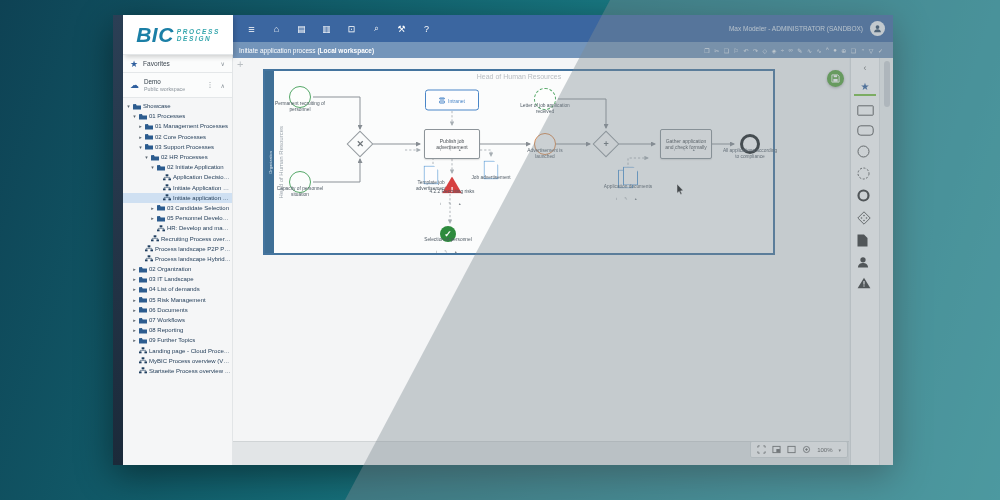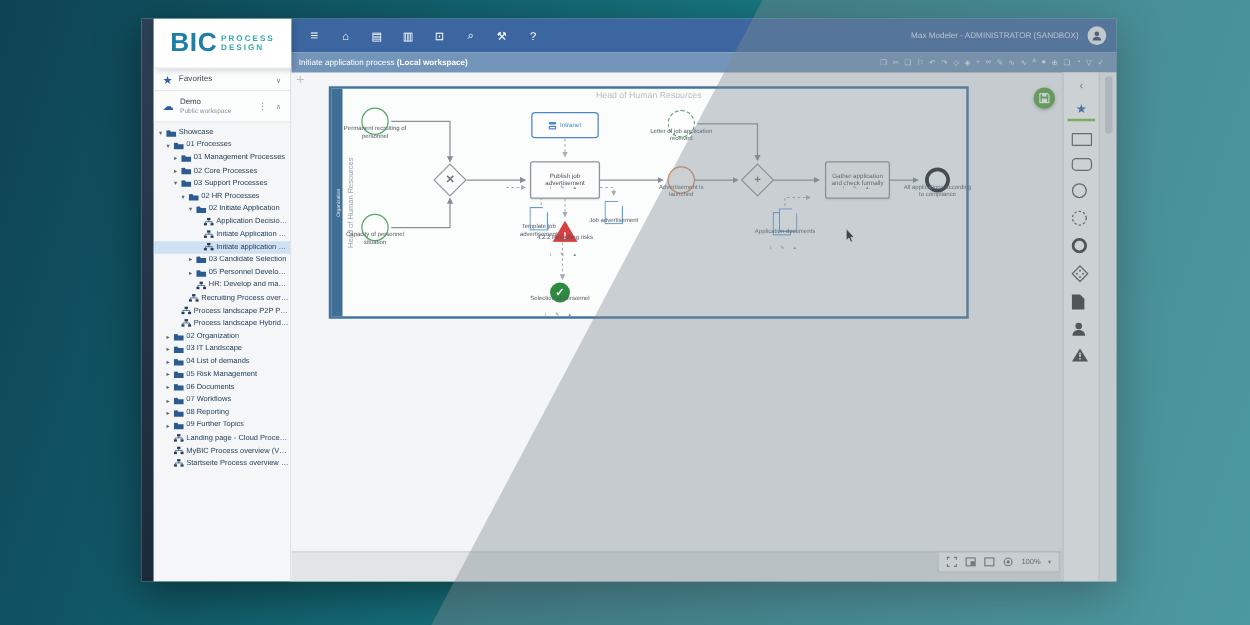--- a/index.html
+++ b/index.html
@@ -17,21 +17,21 @@
 
   .window { position:absolute; left:113px; top:15px; width:780px; height:450px;
     background:#fff; box-shadow:0 10px 34px rgba(0,0,0,0.45); }
 
   .spine { position:absolute; left:0; top:0; width:10px; height:100%;
     background:linear-gradient(180deg,#2b3f55 0%,#1b2a3a 100%); z-index:5; }
 
   
   .logo { position:absolute; left:10px; top:0; width:110px; height:40px; background:#fff;
     z-index:6; border-bottom:1px solid #e3e6e8; box-shadow:2px 2px 5px rgba(0,0,0,0.18);
-    display:flex; align-items:center; justify-content:center; gap:3px; }
+    display:flex; align-items:center; justify-content:center; gap:3px;font-style:italic; }
   .logo-bic { font-size:21px; font-weight:bold; color:#1b7fa6; letter-spacing:0.5px; }
   .logo-sub { display:flex; flex-direction:column; justify-content:center; line-height:7px; }
   .logo-sub span { font-size:6.5px; font-weight:bold; color:#35a6ad; letter-spacing:1.6px; }
 
   
   .topbar { position:absolute; left:120px; top:0; right:0; height:27px; background:#3b66a0;
     display:flex; align-items:center; z-index:4; }
   .tbi { color:#fff; font-size:9px; width:25px; text-align:center; cursor:pointer; }
   .tbi.menu { margin-left:6px; font-size:11px; }
   .topbar-right { margin-left:auto; display:flex; align-items:center; gap:7px; padding-right:8px; }

